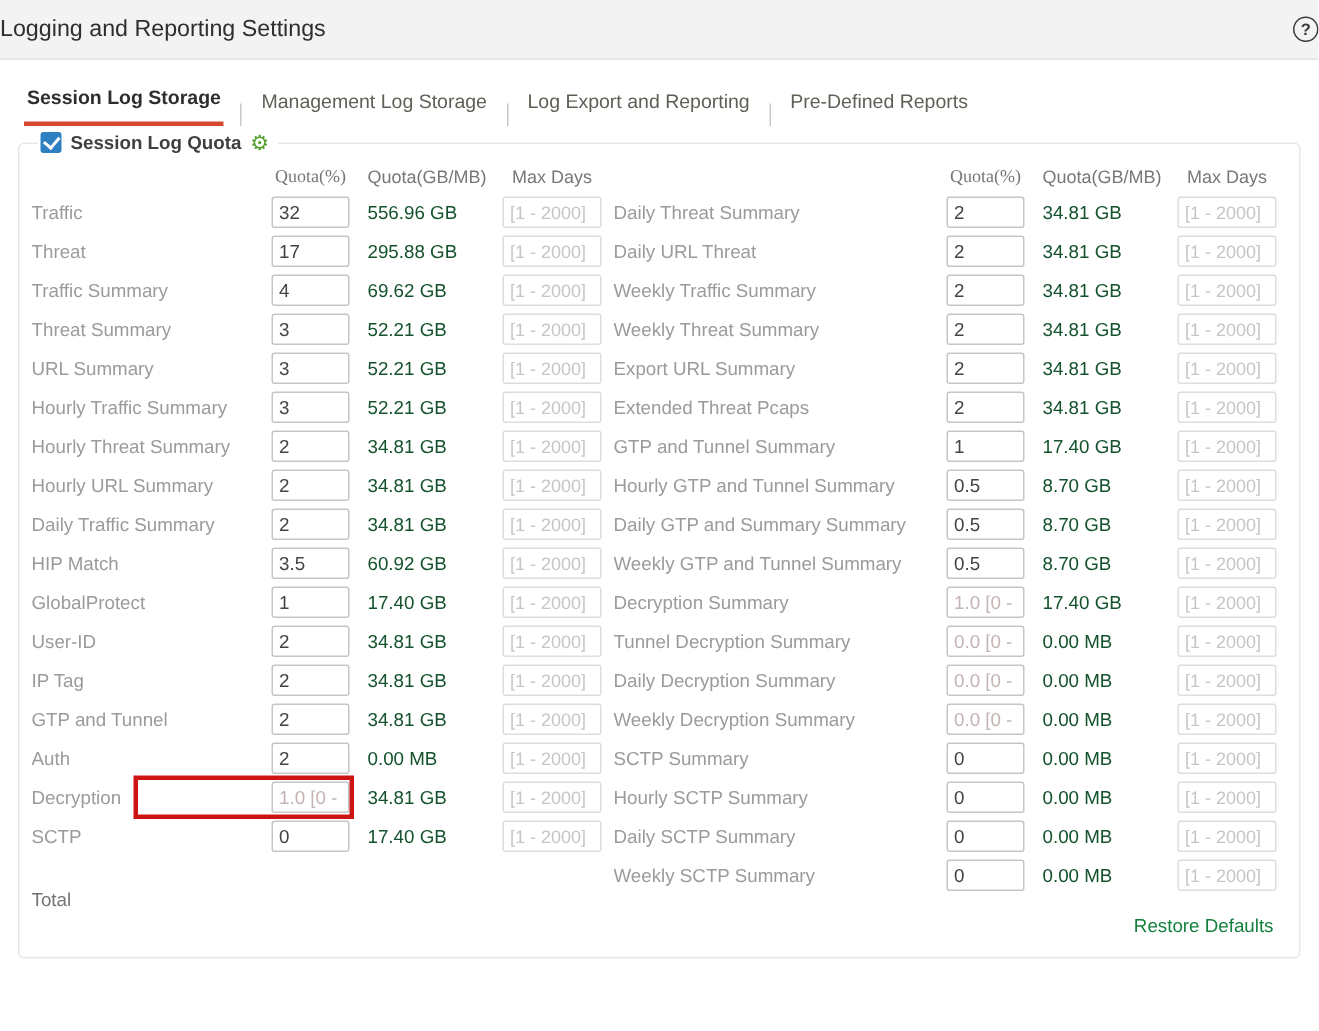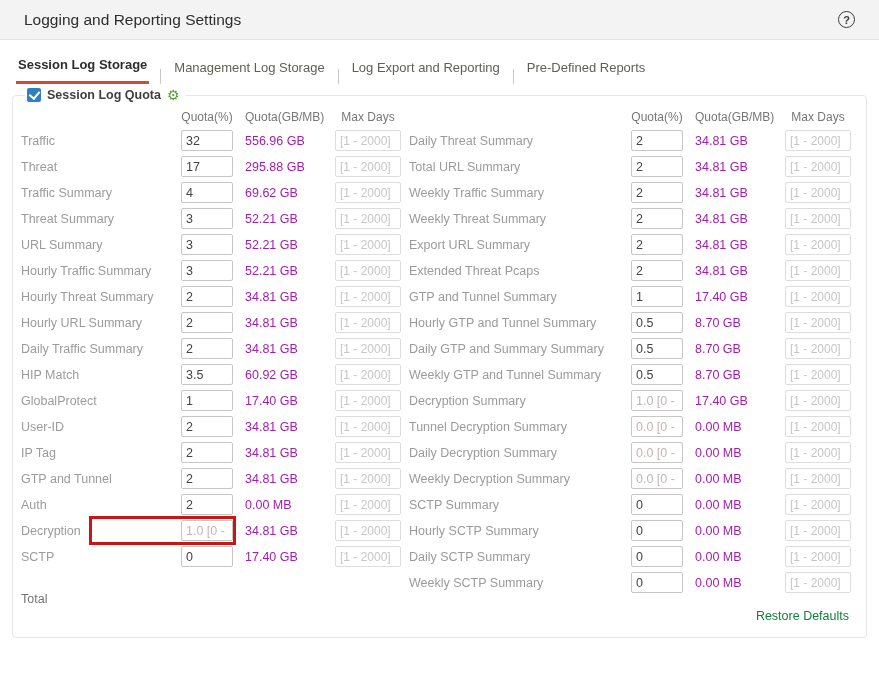--- a/index.html
+++ b/index.html
@@ -8,21 +8,21 @@
     width:879px; height:687px;
     background:#ffffff;
     font-family:"Liberation Sans","DejaVu Sans",sans-serif;
     color:#333;
     overflow:hidden;
   }
   
   .dlg-header {
     height:40px; background:#f3f3f3; border-bottom:1px solid #e2e2e2;
     display:flex; align-items:center; justify-content:space-between;
-    padding:0 24px;
+    padding:0 0;
   }
   .dlg-title { font-size:15.5px; color:#2e2e2e; }
   .help-icon {
     width:17px; height:17px; border:1.6px solid #3c3c3c; border-radius:50%;
     display:flex; align-items:center; justify-content:center;
     font-size:11px; font-weight:bold; color:#3c3c3c; cursor:pointer;
   }
   
   .tabbar {
     display:flex; align-items:flex-end;
@@ -63,30 +63,30 @@
   .groups { display:flex; gap:8px; padding-top:4px; }
   .group { font-size:12.5px; }
   .grp-row {
     display:grid;
     grid-template-columns: var(--lw) 52px 78px 66px;
     column-gap:12px; align-items:center;
     margin-bottom:5px; position:relative;
   }
   .grp-row.hdr { margin-bottom:6px; }
   .h { color:#777; font-size:12px; white-space:nowrap; }
-  .h.q { text-align:center; }
+  .h.q { text-align:center;font-family:Liberation Serif, serif; }
   .h.m { text-align:center; }
   .lbl { text-align:left; color:#9b9b9b; white-space:nowrap; overflow:hidden; }
   .qin {
     width:100%; height:21px; border:1px solid #c6c6c6; border-radius:2px;
     padding:0 4px; font-size:12.5px; color:#444;
     font-family:"Liberation Sans","DejaVu Sans",sans-serif;
   }
   .qin::placeholder { color:#c5b4b4; }
-  .size { color:#a21caf; white-space:nowrap; }
+  .size { color:#14532d; white-space:nowrap; }
   .mdin {
     width:100%; height:21px; border:1px solid #ddd; border-radius:2px;
     padding:0 4px; font-size:12px; color:#666;
     font-family:"Liberation Sans","DejaVu Sans",sans-serif;
   }
   .mdin::placeholder { color:#c6c6c6; }
   .red-box {
     position:absolute;
     left:calc(var(--lw) - 80px);
     width:147px;
@@ -253,21 +253,21 @@
         <div class="h m">Max Days</div>
       </div>
       <div id="right-rows">
           <div class="grp-row">
     <div class="lbl">Daily Threat Summary</div>
     <input class="qin" type="text" value="2" style="">
     <div class="size">34.81 GB</div>
     <input class="mdin" type="text" placeholder="[1 - 2000]" style="">
   </div>
           <div class="grp-row">
-    <div class="lbl">Total URL Summary</div>
+    <div class="lbl">Daily URL Threat</div>
     <input class="qin" type="text" value="2" style="">
     <div class="size">34.81 GB</div>
     <input class="mdin" type="text" placeholder="[1 - 2000]" style="">
   </div>
           <div class="grp-row">
     <div class="lbl">Weekly Traffic Summary</div>
     <input class="qin" type="text" value="2" style="">
     <div class="size">34.81 GB</div>
     <input class="mdin" type="text" placeholder="[1 - 2000]" style="">
   </div>

